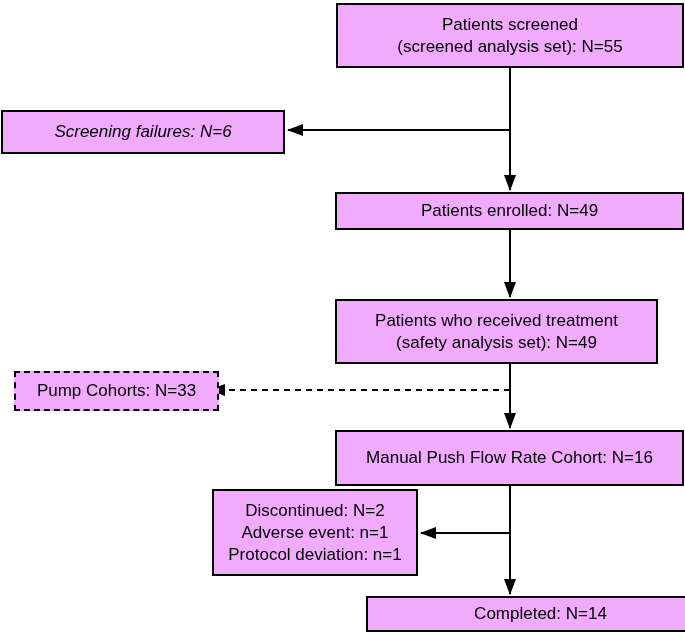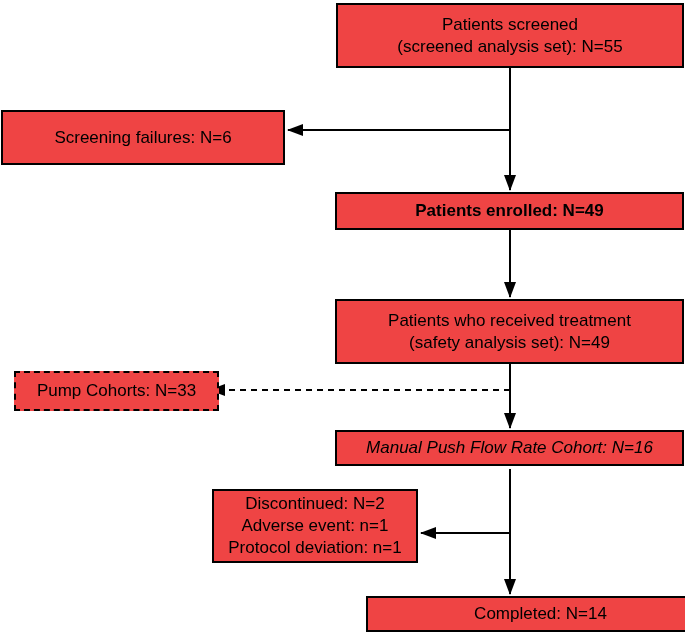--- a/index.html
+++ b/index.html
@@ -21,40 +21,40 @@
     left: 0;
     top: 0;
     width: 685px;
     height: 639px;
     z-index: 1;
   }
   .box {
     position: absolute;
     box-sizing: border-box;
     border: 2px solid #000000;
-    background: #ef4444;
+    background: #f0abfc;
     display: flex;
     align-items: center;
     justify-content: center;
     text-align: center;
     font-size: 17px;
     line-height: 22px;
     white-space: pre-line;
     z-index: 2;
   }
   .box.dashed {
     border-style: dashed;
   }
   .box-screened        { left: 336px; top: 3px;   width: 348px; height: 65px; }
-  .box-screen-fail     { left: 1px;   top: 110px; width: 284px; height: 55px; }
-  .box-enrolled        { left: 335px; top: 192px; width: 349px; height: 38px; font-weight: bold; }
-  .box-treated         { left: 335px; top: 299px; width: 349px; height: 65px; }
+  .box-screen-fail     { left: 1px;   top: 110px; width: 284px; height: 44px; font-style: italic; }
+  .box-enrolled        { left: 335px; top: 192px; width: 349px; height: 38px; }
+  .box-treated         { left: 335px; top: 299px; width: 323px; height: 65px; }
   .box-pump            { left: 14px;   top: 371px; width: 205px; height: 40px; }
-  .box-manual          { left: 335px; top: 430px; width: 349px; height: 36px; font-style: italic; }
-  .box-discontinued    { left: 212px; top: 489px; width: 206px; height: 74px; }
+  .box-manual          { left: 335px; top: 430px; width: 349px; height: 56px; }
+  .box-discontinued    { left: 212px; top: 489px; width: 206px; height: 87px; }
   .box-completed       { left: 335px; top: 596px; width: 349px; height: 36px; margin-left: 31px; }
 </style>
 </head>
 <body>
 
 <div class="canvas">
 
   <svg class="connectors" viewBox="0 0 685 639" xmlns="http://www.w3.org/2000/svg">
     <defs>
       <marker id="arrowhead" viewBox="0 0 16 12" refX="15" refY="6" markerWidth="16" markerHeight="12" orient="auto" markerUnits="userSpaceOnUse">

